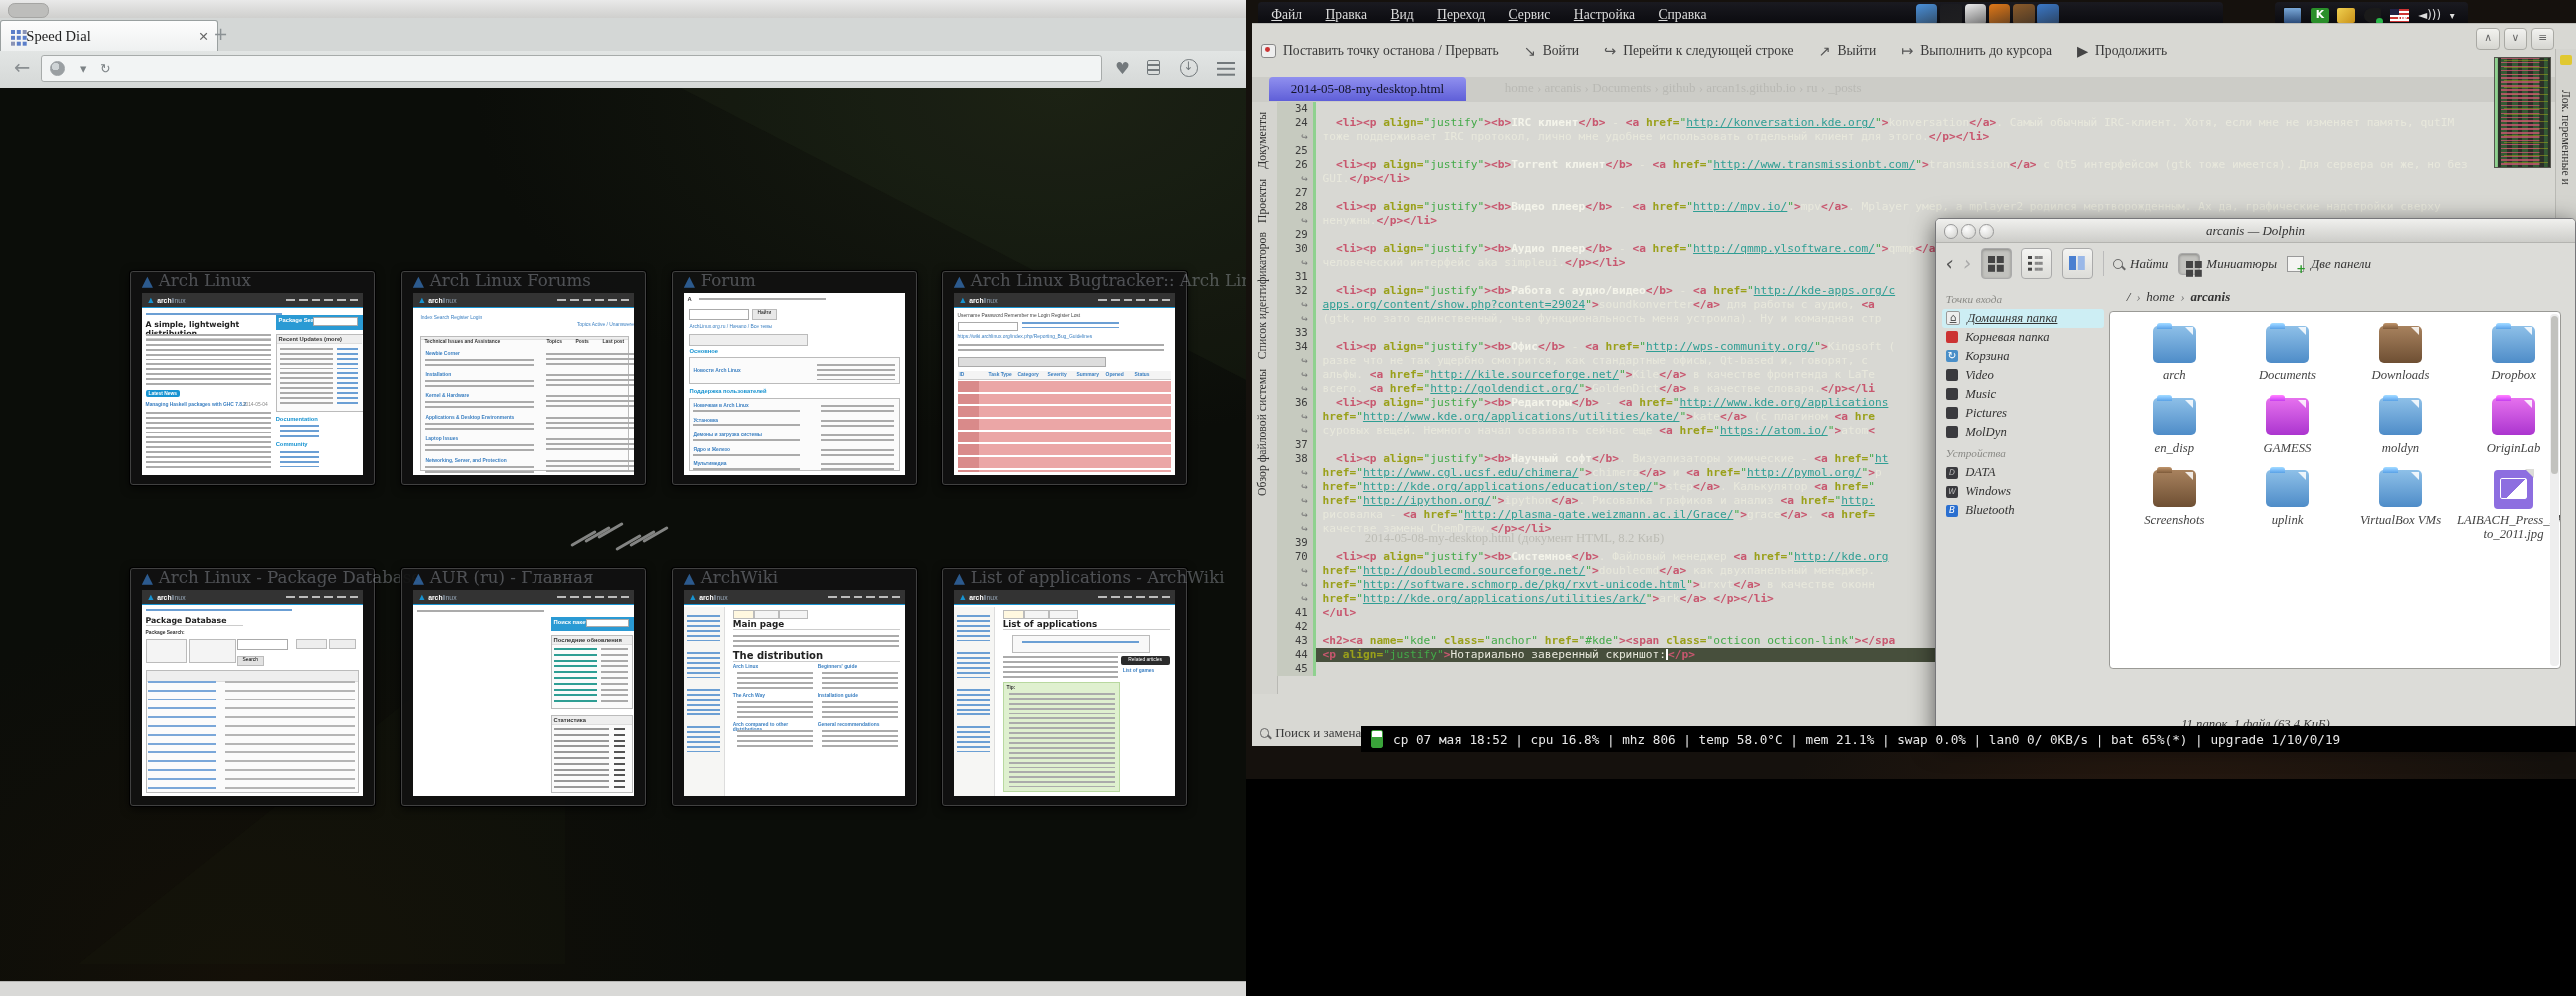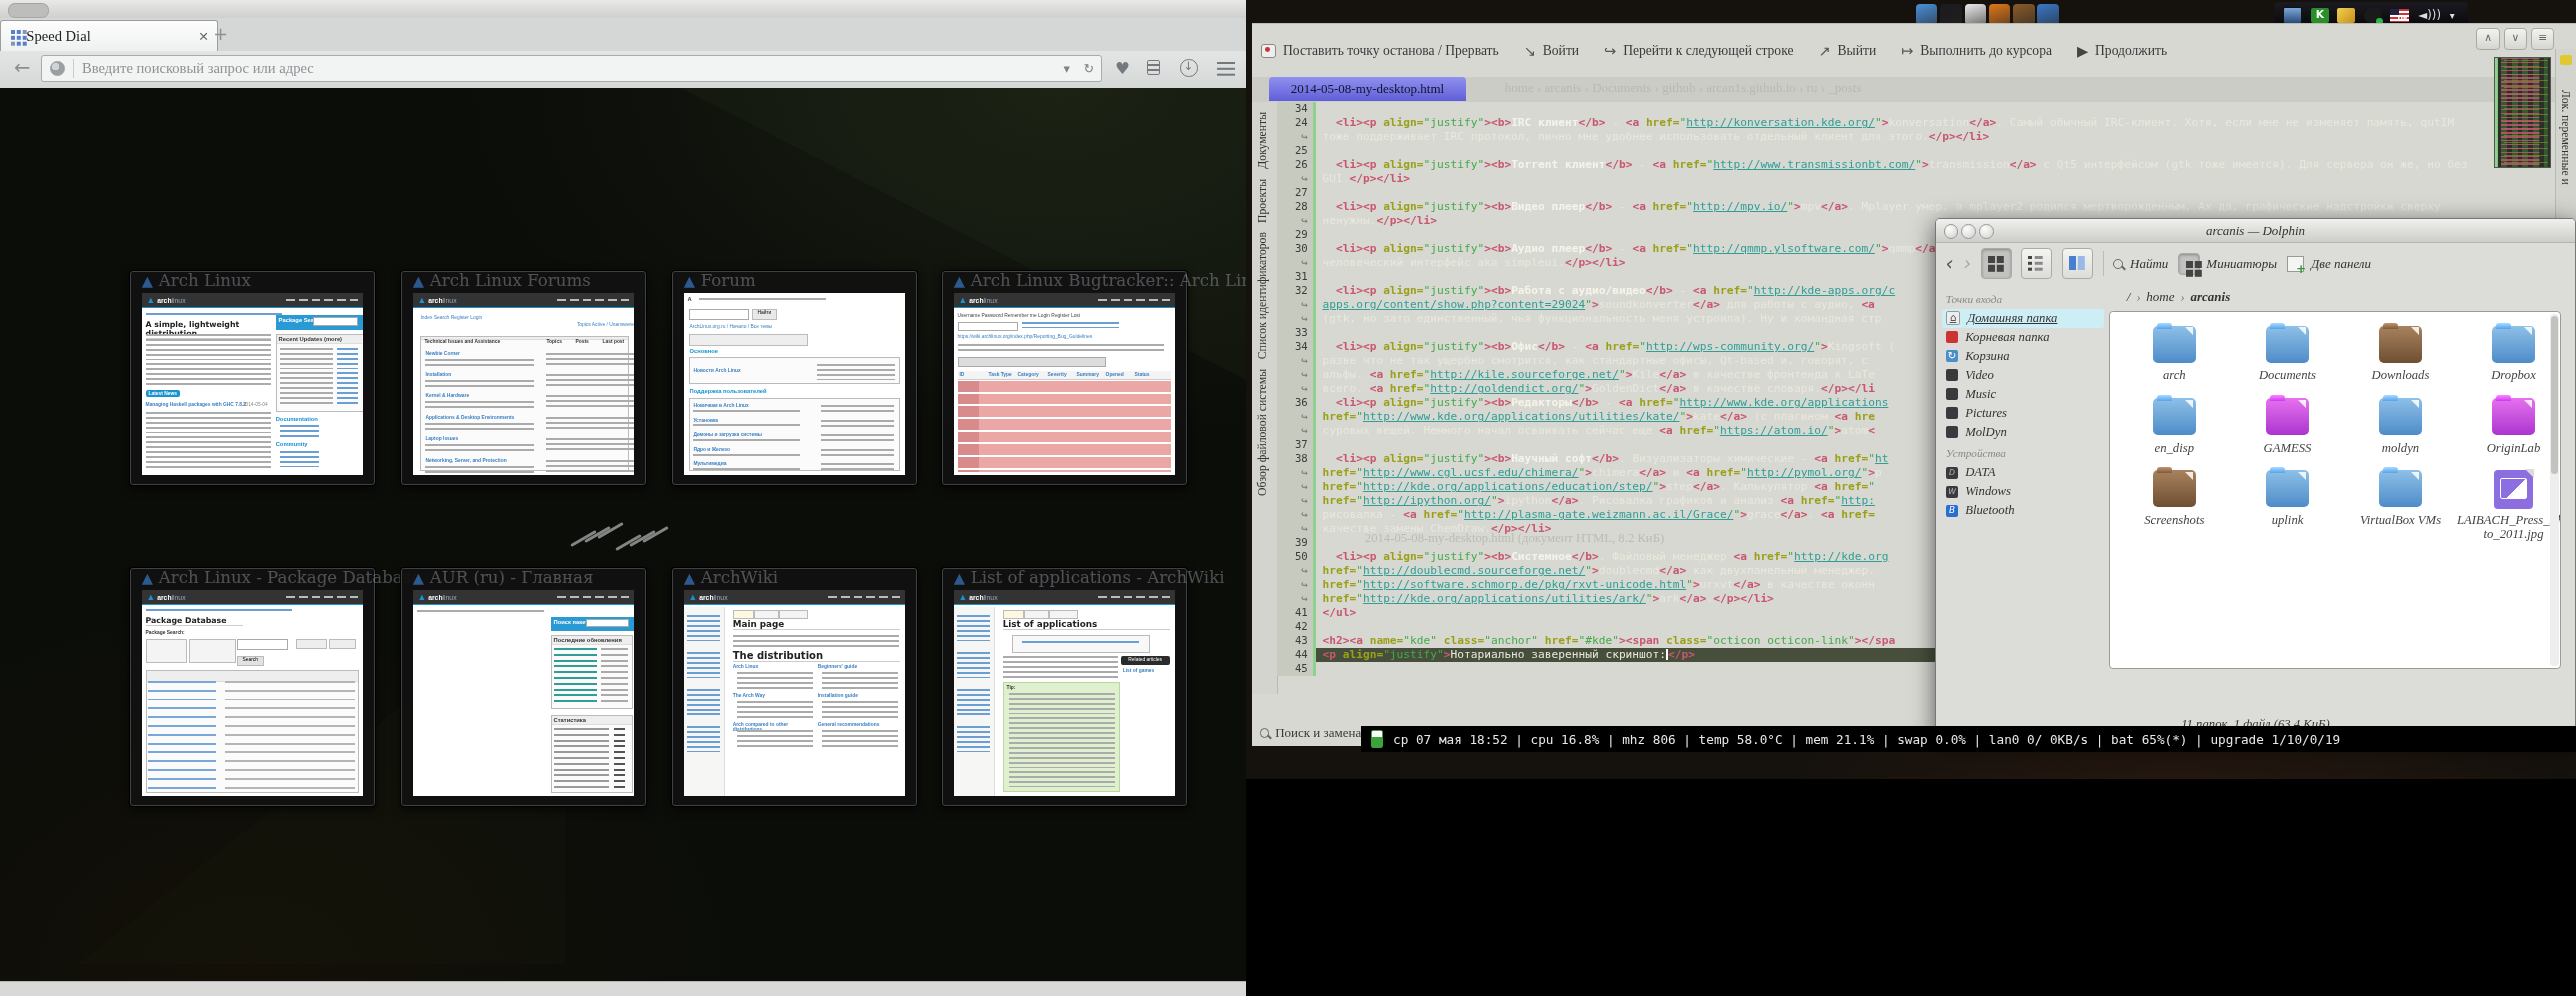--- a/index.html
+++ b/index.html
@@ -181,21 +181,20 @@
   <div id="tab-active" class="abs">
     <div class="dial-ico"></div>
     <span id="tab-label">Speed Dial</span>
     <span class="tab-close">✕</span>
   </div>
   <div id="newtab" class="abs">+</div>
   <div id="navbar" class="abs"></div>
   <div id="back-btn" class="abs">←</div>
   <div id="urlbar" class="abs">
     <div id="url-site-ico"></div>
-    <span id="url-ph">Введите поисковый запрос или адрес</span>
     <span class="url-end">▾</span>
     <span class="url-end">↻</span>
   </div>
   <div class="abs nav-ico" style="left:1112px">♥</div>
   <div class="abs nav-ico" style="left:1147px;padding-top:1.9px">
       <div class="clip-ico"></div>
     </div>
   <div class="abs nav-ico" style="left:1180px;padding-top:1px">
       <div class="dl-ico">↓</div>
     </div>
@@ -517,20 +516,29 @@
       <div class="slash" style="left:596px;top:432px;"></div>
     <div class="slash" style="left:609px;top:428px;"></div>
       <div class="slash" style="left:627px;top:440px;"></div>
     <div class="slash" style="left:641px;top:436px;"></div>
       <div class="slash" style="left:654px;top:432px;"></div>
   </div>
   <div id="bottom-strip" class="abs"></div>
 </div>
 
 <div id="rm" class="abs">
+  <div id="menubar" class="inabs">
+      <div class="mi">Файл</div>
+      <div class="mi">Правка</div>
+      <div class="mi">Вид</div>
+      <div class="mi">Переход</div>
+      <div class="mi">Сервис</div>
+      <div class="mi">Настройка</div>
+      <div class="mi">Справка</div>
+    </div>
   <div id="appicons" class="inabs">
       <div class="appico" style="background: linear-gradient(160deg, rgb(74, 144, 217), rgb(34, 34, 34) 160%);"></div>
       <div class="appico" style="background: linear-gradient(160deg, rgb(27, 27, 31), rgb(34, 34, 34) 160%);"></div>
       <div class="appico" style="background: linear-gradient(160deg, rgb(236, 236, 236), rgb(34, 34, 34) 160%);"></div>
       <div class="appico" style="background: linear-gradient(160deg, rgb(224, 120, 24), rgb(34, 34, 34) 160%);"></div>
       <div class="appico" style="background: linear-gradient(160deg, rgb(138, 90, 42), rgb(34, 34, 34) 160%);"></div>
       <div class="appico" style="background: linear-gradient(160deg, rgb(58, 120, 200), rgb(34, 34, 34) 160%);"></div>
     </div>
   <div id="traypanel" class="inabs">
     <div class="tico" style="background:linear-gradient(#7aa8d8,#2a4a78);border:1px solid #111;"></div>
@@ -704,21 +712,21 @@
         </div>
         <div class="crow">
           <div class="g" style="color: rgb(119, 119, 119);">↪</div>
           <div class="tx"><span class="sg-x">качестве замены ChemDraw.</span><span class="sg-t">&lt;/p&gt;&lt;/li&gt;</span></div>
         </div>
         <div class="crow">
           <div class="g">39</div>
           <div class="tx"></div>
         </div>
         <div class="crow">
-          <div class="g">50</div>
+          <div class="g">70</div>
           <div class="tx"><span class="sg-x">  </span><span class="sg-t">&lt;li&gt;&lt;p </span><span class="sg-a">align=</span><span class="sg-s">"justify"</span><span class="sg-t">&gt;&lt;b&gt;</span><span class="sg-b">Системное</span><span class="sg-t">&lt;/b&gt;</span><span class="sg-x">. Файловый менеджер </span><span class="sg-t">&lt;a </span><span class="sg-a">href=</span><span class="sg-s">"</span><span class="sg-u">http://kde.org</span></div>
         </div>
         <div class="crow">
           <div class="g" style="color: rgb(119, 119, 119);">↪</div>
           <div class="tx"><span class="sg-a">href=</span><span class="sg-s">"</span><span class="sg-u">http://doublecmd.sourceforge.net/</span><span class="sg-s">"</span><span class="sg-t">&gt;</span><span class="sg-x">doublecmd</span><span class="sg-t">&lt;/a&gt;</span><span class="sg-x"> как двухпанельный менеджер.</span></div>
         </div>
         <div class="crow">
           <div class="g" style="color: rgb(119, 119, 119);">↪</div>
           <div class="tx"><span class="sg-a">href=</span><span class="sg-s">"</span><span class="sg-u">http://software.schmorp.de/pkg/rxvt-unicode.html</span><span class="sg-s">"</span><span class="sg-t">&gt;</span><span class="sg-x">urxvt</span><span class="sg-t">&lt;/a&gt;</span><span class="sg-x"> в качестве оконн</span></div>
         </div>

